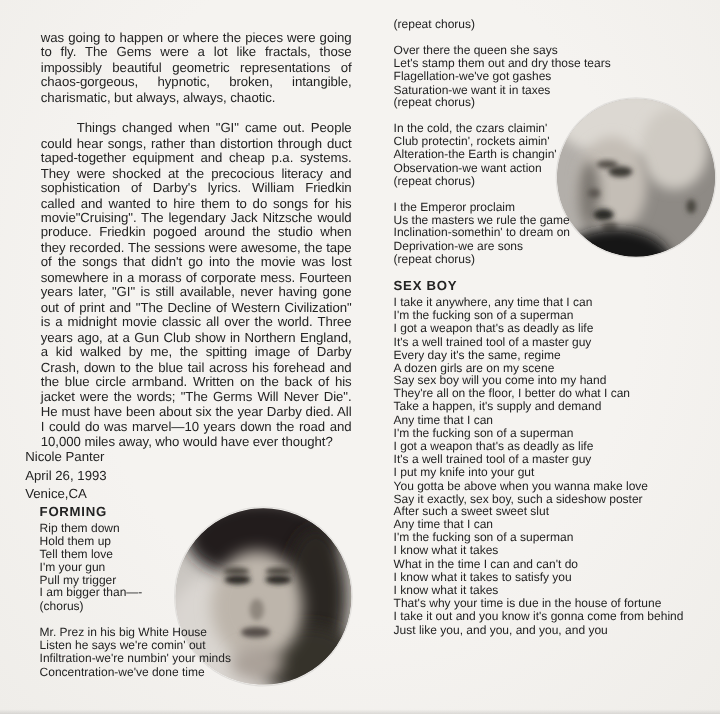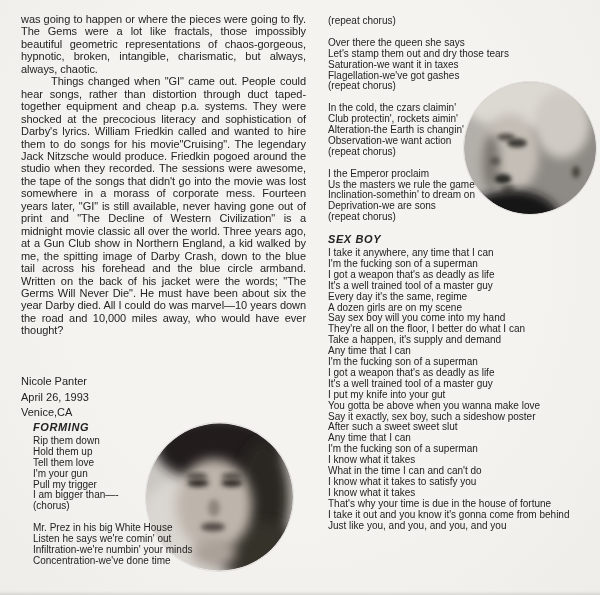--- a/index.html
+++ b/index.html
@@ -6,30 +6,30 @@
   #page{
     position:relative;width:600px;height:595px;overflow:hidden;
     background:radial-gradient(ellipse at 50% 40%, #f5f3f0 55%, #efede9 100%);
     font-family:"Liberation Sans","DejaVu Sans",sans-serif;
     color:#232323;
     -webkit-font-smoothing:antialiased;
   }
   
   .essay{position:absolute;left:21px;top:13px;width:285px;
     font-size:11px;line-height:12.45px;text-align:justify;letter-spacing:-0.05px;}
-  .essay p{margin:0;}
+  .essay p{margin:13px;}
   .essay p.indent{text-indent:30px;}
   
   .signature{position:absolute;left:21px;top:374px;width:276px;
     text-align:left;font-size:11px;line-height:15.5px;}
   
   .lyrics{font-size:10px;line-height:10.9px;}
   .lyrics .line{white-space:nowrap;}
   .stanza{margin:0 0 10.9px 0;}
-  .song-title{font-size:11px;font-weight:bold;letter-spacing:0.6px;margin:0 0 3px 0;font-style:italic;}
+  .song-title{font-size:11px;font-weight:bold;letter-spacing:0.6px;margin:0 0 3px 0;}
   .forming{position:absolute;left:33px;top:422px;width:230px;z-index:2;}
   .right-col{position:absolute;left:328px;top:16px;width:268px;z-index:2;}
   .sexboy{margin-top:8px;}
   
   .photo{position:absolute;border-radius:50%;overflow:hidden;z-index:1;
     box-shadow:0 0 0 1px rgba(0,0,0,0.08);}
   .photo-woman{left:464px;top:82px;width:132px;height:132px;}
   .photo-man{left:146px;top:423px;width:147px;height:148px;}
   .photo svg{display:block;width:100%;height:100%;}
   
@@ -71,22 +71,22 @@
       </div>
   </div>
 
   <div class="right-col lyrics">
     <div class="stanza">
         <div class="line">(repeat chorus)</div>
       </div>
     <div class="stanza">
         <div class="line">Over there the queen she says</div>
         <div class="line">Let's stamp them out and dry those tears</div>
+        <div class="line">Flagellation-we've got gashes</div>
         <div class="line">Saturation-we want it in taxes</div>
-        <div class="line">Flagellation-we've got gashes</div>
         <div class="line">(repeat chorus)</div>
       </div>
     <div class="stanza">
         <div class="line">In the cold, the czars claimin'</div>
         <div class="line">Club protectin', rockets aimin'</div>
         <div class="line">Alteration-the Earth is changin'</div>
         <div class="line">Observation-we want action</div>
         <div class="line">(repeat chorus)</div>
       </div>
     <div class="stanza">

